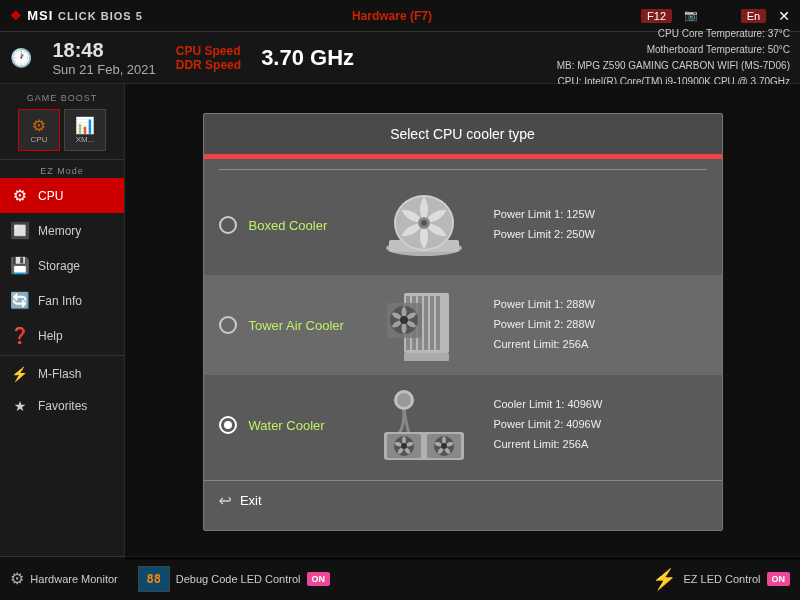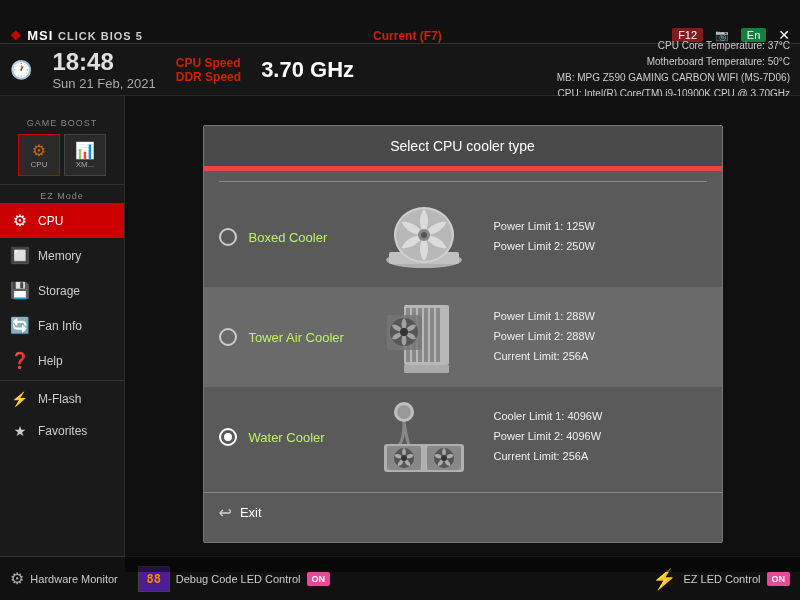--- a/index.html
+++ b/index.html
@@ -17,23 +17,23 @@
       position: absolute;
       top: 0; left: 0;
       width: 800px;
       height: 600px;
       background: #1c1c1c;
     }
 
     
     .top-bar {
       background: #111;
-      height: 44px;
-      display: flex;
-      align-items: flex-end;
+      height: 32px;
+      display: flex;
+      align-items: center;
       justify-content: space-between;
       padding: 0 10px;
       border-bottom: 1px solid #333;
     }
     .top-bar-left {
       display: flex;
       align-items: center;
       gap: 8px;
     }
     .msi-logo {
@@ -61,42 +61,43 @@
       font-size: 11px;
     }
     .f12-btn {
       background: #7f1d1d;
       color: #fff;
       padding: 1px 6px;
       border-radius: 2px;
       font-size: 11px;
     }
     .en-btn {
-      background: #15803d;
+      background: #7f1d1d;
       color: #fff;
       padding: 1px 6px;
       border-radius: 2px;
       font-size: 11px;
+      margin-left: 31px;
     }
 
     
     .info-bar {
       background: #161616;
       height: 52px;
       display: flex;
       align-items: center;
       padding: 0 10px;
       border-bottom: 1px solid #2a2a2a;
       gap: 20px;
     }
     .time-block {
       color: #fff;
       font-size: 13px;
     }
-    .time-block .time { font-size: 24px; font-weight: bold; color: #e0e0e0; }
+    .time-block .time { font-size: 20px; font-weight: bold; color: #e0e0e0; }
     .time-block .date { font-size: 13px; color: #aaa; }
     .cpu-speed-block {
       color: #cc2200;
       font-size: 12px;
       font-weight: bold;
     }
     .freq-block {
       color: #fff;
       font-size: 22px;
       font-weight: bold;
@@ -122,21 +123,20 @@
       background: #1a1a1a;
       border-right: 1px solid #2a2a2a;
       padding-top: 5px;
     }
     .game-boost-label {
       color: #888;
       font-size: 9px;
       text-align: center;
       padding: 4px 0 2px 0;
       letter-spacing: 1px;
-      margin-top: 13px;
     }
     .boost-icons {
       display: flex;
       justify-content: center;
       gap: 4px;
       padding: 4px 0;
     }
     .boost-icon-box {
       background: #2a2a2a;
       border: 1px solid #444;
@@ -208,21 +208,21 @@
       gap: 20px;
     }
     .bottom-item {
       display: flex;
       align-items: center;
       gap: 6px;
       color: #ccc;
       font-size: 11px;
     }
     .bottom-icon-box {
-      background: #4c1d95;
+      background: #0c4a6e;
       border: 1px solid #444;
       width: 32px;
       height: 26px;
       display: flex;
       align-items: center;
       justify-content: center;
       color: #aaa;
       font-size: 14px;
     }
     .toggle-on {
@@ -353,21 +353,21 @@
 
 <div class="bios-bg">
 
   <div class="top-bar">
     <div class="top-bar-left">
       <div class="msi-logo">
         <span>❖</span> <span style="color:#fff">MSI</span> <span style="color:#ccc;font-size:11px">CLICK BIOS 5</span>
       </div>
     </div>
     <div class="top-bar-center">
-      <div class="top-center-text">Current (F7)</div>
+      <div class="top-center-text">Hardware (F7)</div>
     </div>
     <div class="top-bar-right">
       <span class="f12-btn">F12</span>
       <span>📷</span>
       <span class="en-btn">En</span>
       <span style="color:#fff;cursor:pointer;font-size:14px;">✕</span>
     </div>
   </div>
 
   <div class="info-bar">

